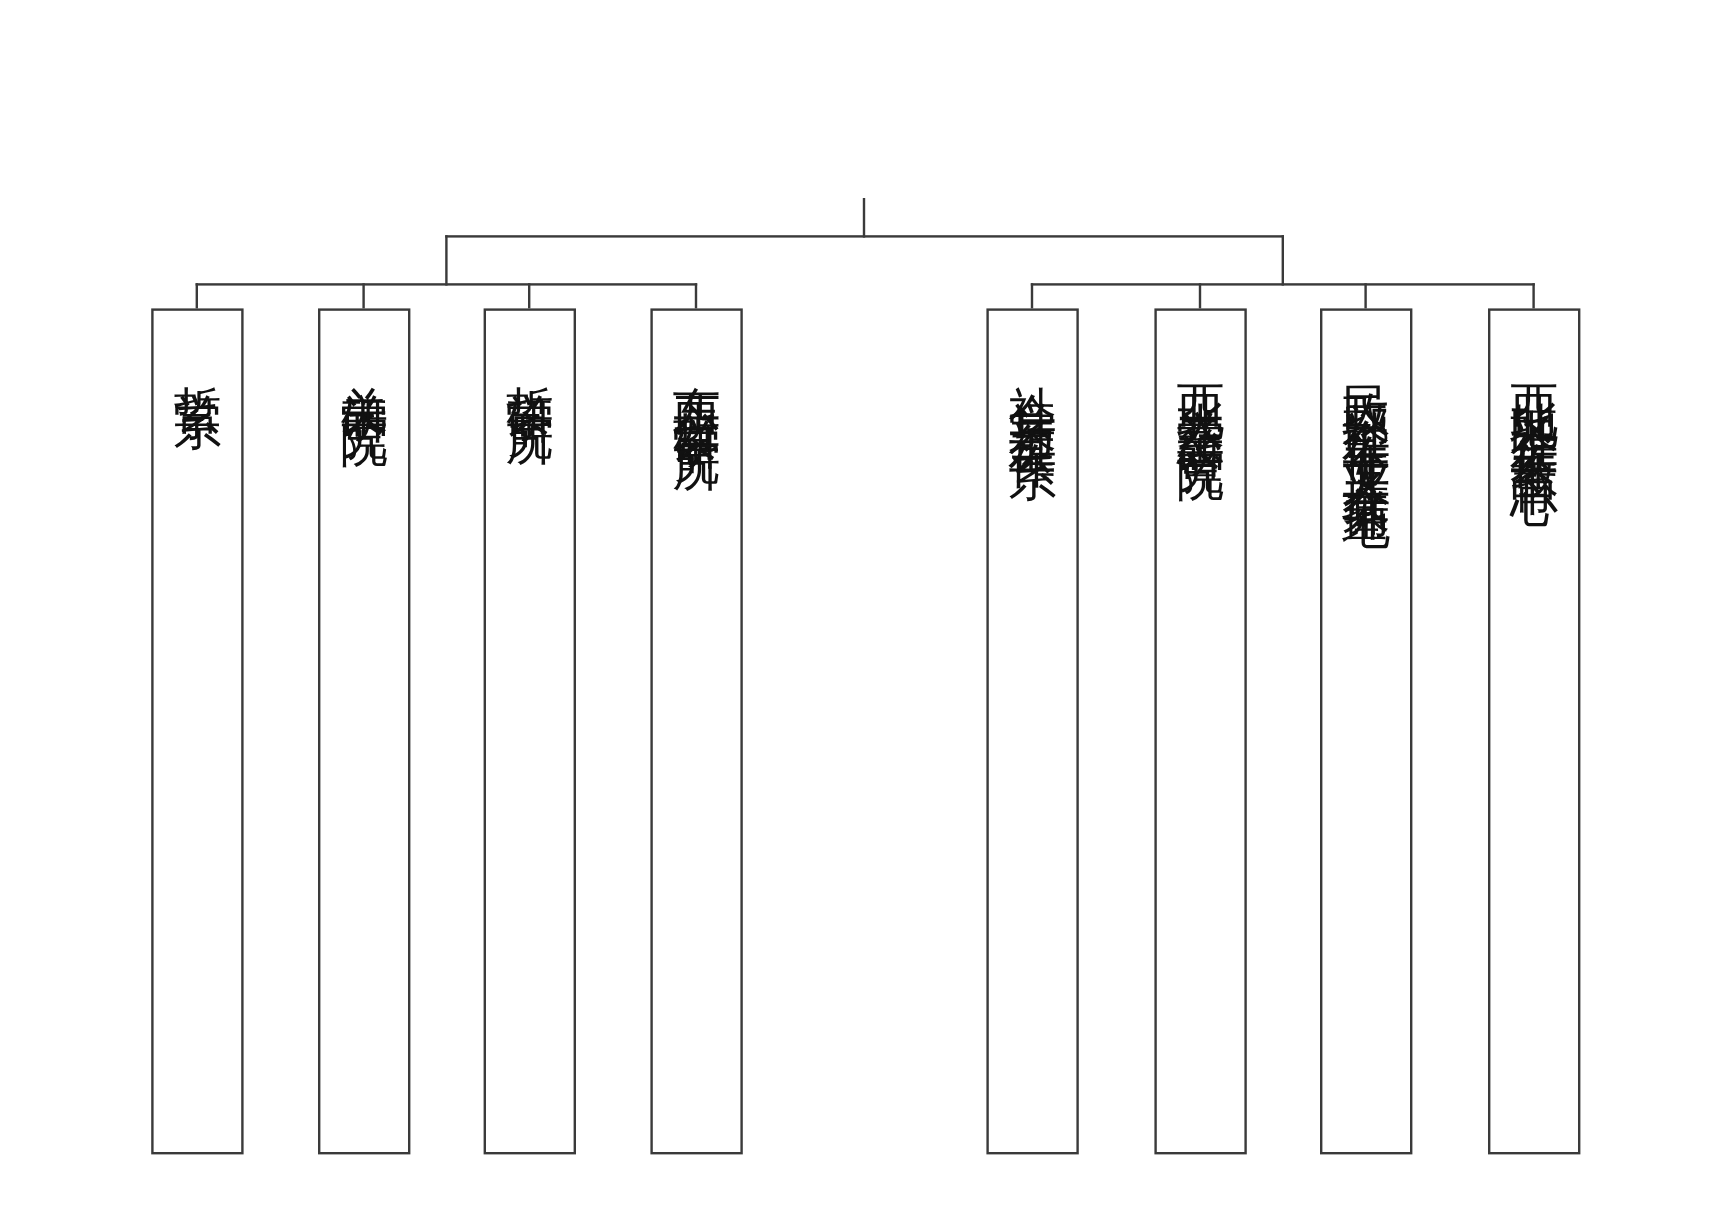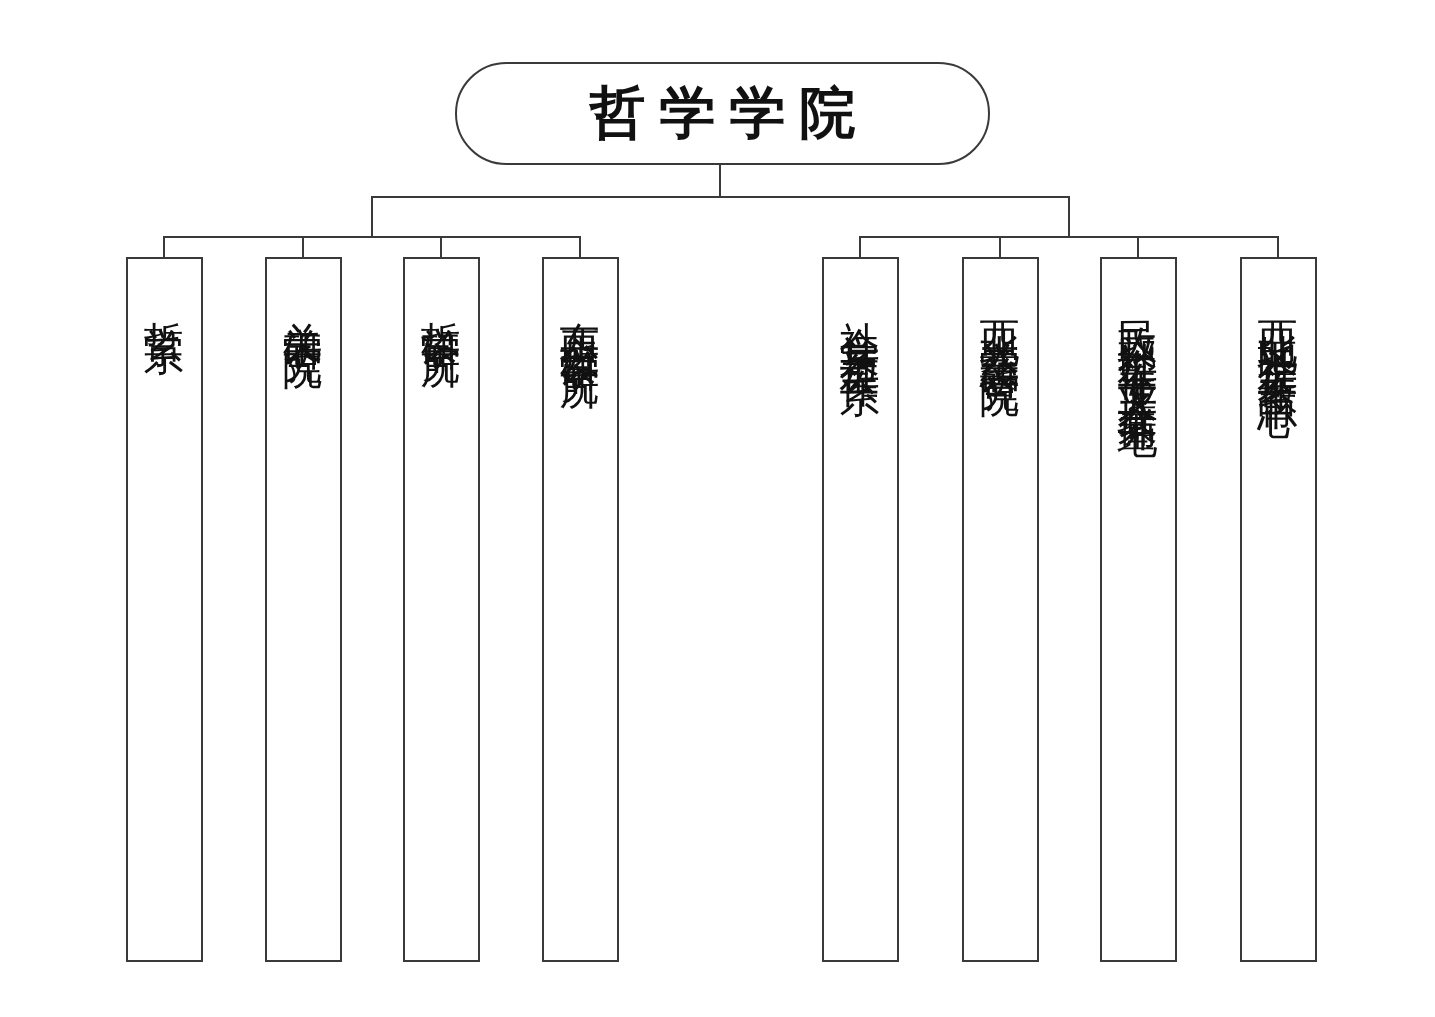--- a/index.html
+++ b/index.html
@@ -77,23 +77,20 @@
     padding-top: 30px;
     color: #111111;
     white-space: nowrap;
   }
 </style>
 </head>
 <body>
 
 <div class="canvas">
 
-  <div class="root-node">
-    <span class="root-label">哲学学院</span>
-  </div>
 
   <div class="line v-root"></div>
   <div class="line h-main"></div>
   <div class="line v-left-branch"></div>
   <div class="line v-right-branch"></div>
   <div class="line h-left-group"></div>
   <div class="line h-right-group"></div>
   <div class="line stub s1"></div>
   <div class="line stub s2"></div>
   <div class="line stub s3"></div>

